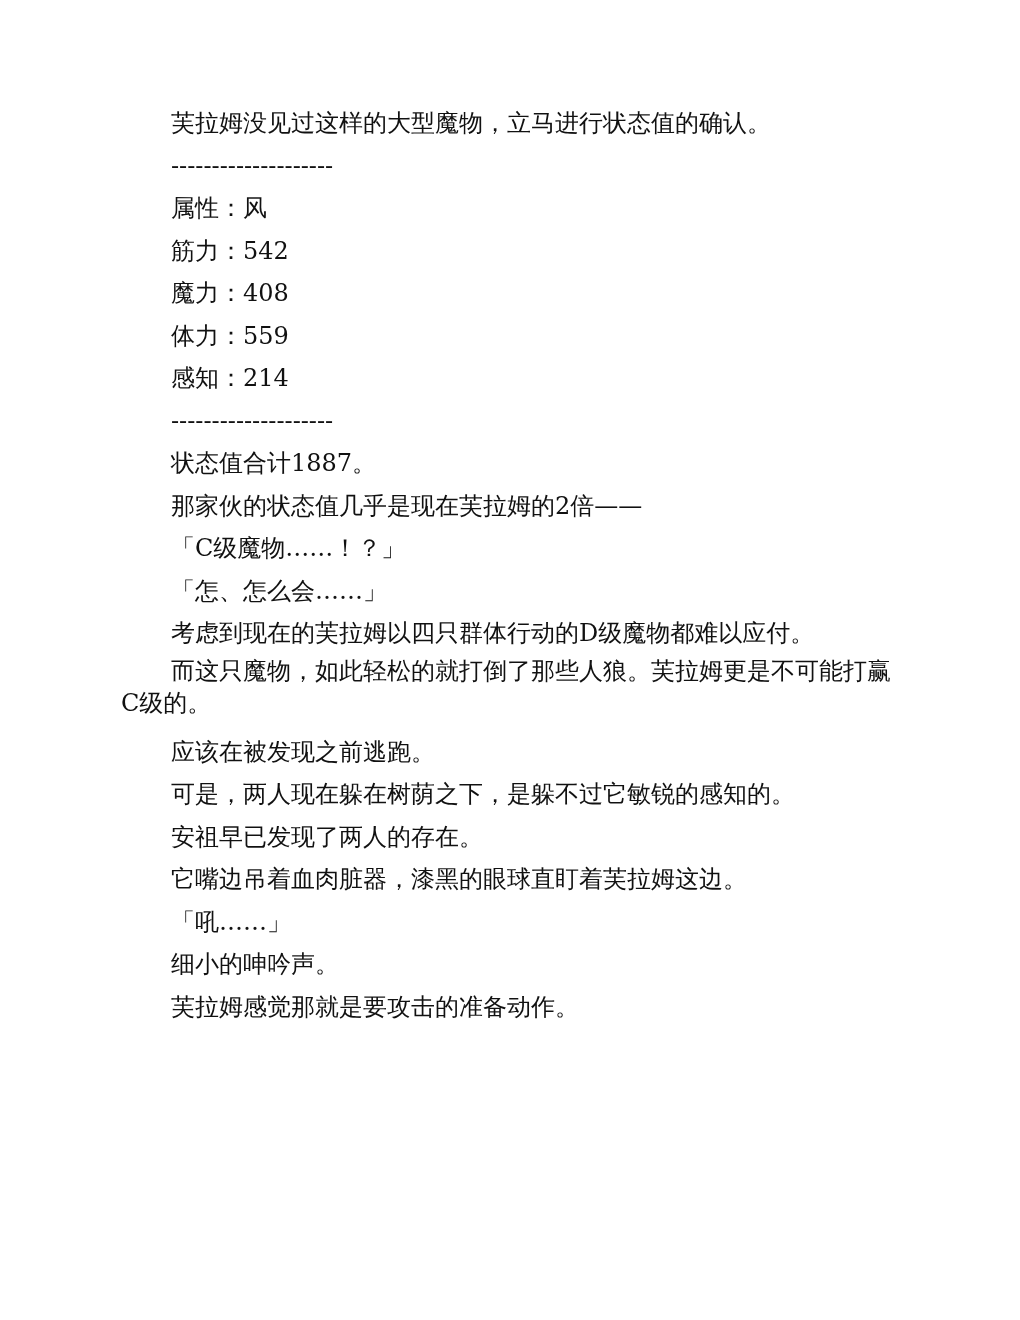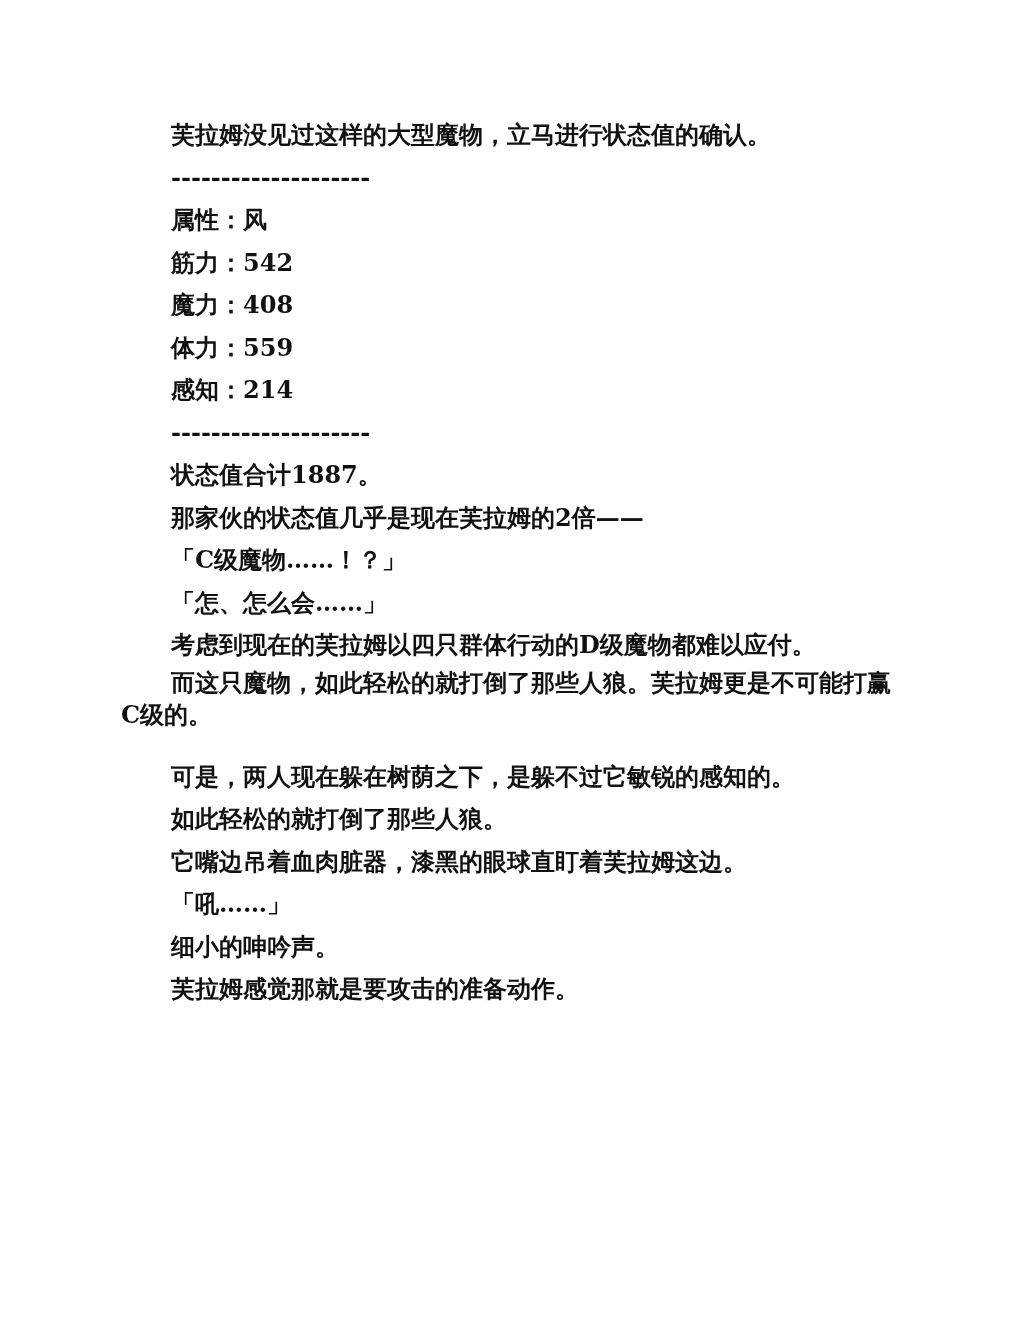--- a/index.html
+++ b/index.html
@@ -11,54 +11,54 @@
     width: 1020px;
     height: 1320px;
     position: relative;
     overflow: hidden;
     font-family: "DejaVu Serif", "Liberation Serif", serif;
     color: #111111;
   }
   .page {
     position: absolute;
     left: 121px;
-    top: 114px;
+    top: 102px;
     width: 780px;
-    font-weight: bold;
   }
   .line {
     font-size: 24px;
     line-height: 42.5px;
     text-indent: 50px;
     margin: 0;
     white-space: normal;
     word-break: break-all;
   }
   .line.wrap2 {
     line-height: 32px;
-    margin-bottom: 25px;
+    margin-bottom: 12px;
   }
 </style>
 </head>
 <body>
 
 <div class="page">
   <p class="line">芙拉姆没见过这样的大型魔物，立马进行状态值的确认。</p>
   <p class="line">--------------------</p>
   <p class="line">属性：风</p>
   <p class="line">筋力：542</p>
   <p class="line">魔力：408</p>
   <p class="line">体力：559</p>
   <p class="line">感知：214</p>
   <p class="line">--------------------</p>
   <p class="line">状态值合计1887。</p>
   <p class="line">那家伙的状态值几乎是现在芙拉姆的2倍——</p>
   <p class="line">「C级魔物……！？」</p>
   <p class="line">「怎、怎么会……」</p>
   <p class="line">考虑到现在的芙拉姆以四只群体行动的D级魔物都难以应付。</p>
   <p class="line wrap2">而这只魔物，如此轻松的就打倒了那些人狼。芙拉姆更是不可能打赢C级的。</p>
+  <p class="line">应该在被发现之前逃跑。</p>
   <p class="line">可是，两人现在躲在树荫之下，是躲不过它敏锐的感知的。</p>
-  <p class="line">如此轻松的就打倒了那些人狼。</p>
+  <p class="line">安祖早已发现了两人的存在。</p>
   <p class="line">它嘴边吊着血肉脏器，漆黑的眼球直盯着芙拉姆这边。</p>
   <p class="line">「吼……」</p>
   <p class="line">细小的呻吟声。</p>
   <p class="line">芙拉姆感觉那就是要攻击的准备动作。</p>
 </div>
 
 </body></html>

